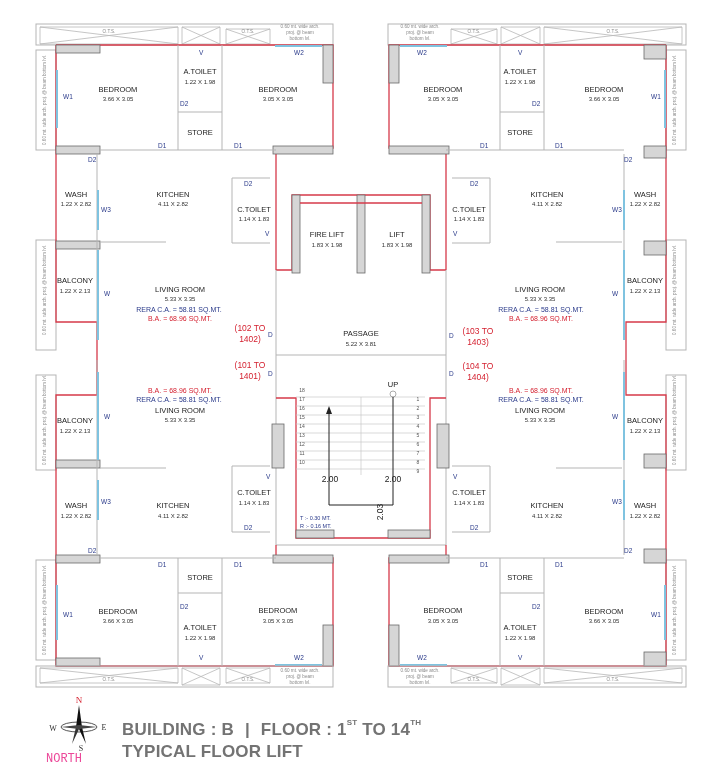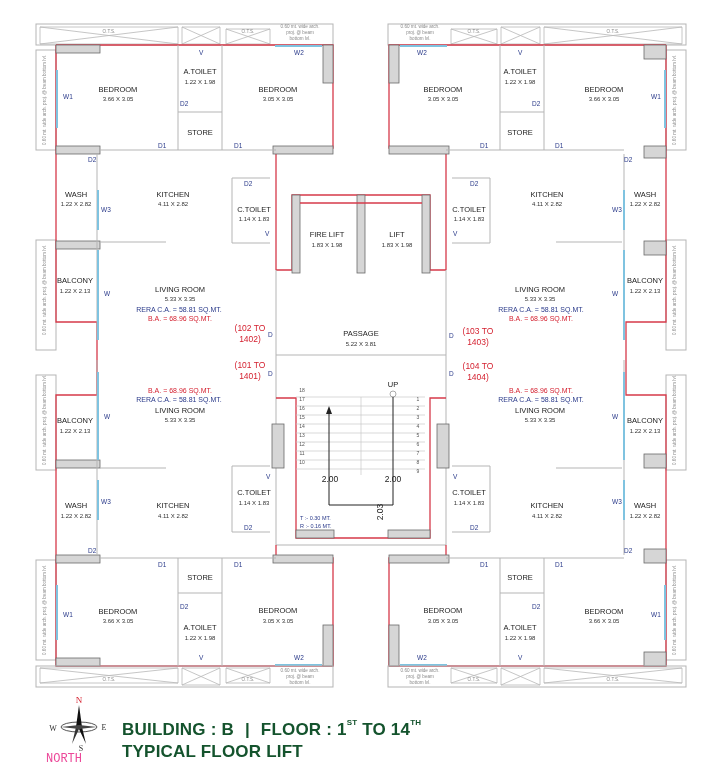--- a/index.html
+++ b/index.html
@@ -14,21 +14,21 @@
   .lbl-unit{font-family:"Liberation Sans",sans-serif;font-size:8.5px;fill:#d41f2e;text-anchor:middle;}
   .lbl-dim{font-family:"Liberation Sans",sans-serif;font-size:8.5px;fill:#1a1a1a;text-anchor:middle;}
   .lbl-step{font-family:"Liberation Sans",sans-serif;font-size:5px;fill:#555;text-anchor:middle;}
   .wall-red{fill:none;stroke:#d63a4a;stroke-width:1.3;}
   .wall-gray{fill:none;stroke:#b5b5b5;stroke-width:1;}
   .col{fill:#d6d6d6;stroke:#6a6a6a;stroke-width:0.8;}
   .win{stroke:#7fc3e0;stroke-width:2;}
   .ots{fill:none;stroke:#b8b8b8;stroke-width:0.8;}
   .step-line{stroke:#c8c8c8;stroke-width:0.7;}
   .compass{position:absolute;left:40px;top:692px;width:72px;height:76px;}
-  .title-line{position:absolute;left:122px;font-weight:bold;font-size:17px;color:#14532d;letter-spacing:0.2px;font-family:"Liberation Sans",sans-serif;}
+  .title-line{position:absolute;left:122px;font-weight:bold;font-size:17px;color:#737373;letter-spacing:0.2px;font-family:"Liberation Sans",sans-serif;}
   .title1{top:720px;}
   .title2{top:742px;}
   sup{font-size:8px;vertical-align:top;position:relative;top:-2px;}
   .north-txt{position:absolute;left:46px;top:752px;font-size:12px;color:#ec4899;font-family:Liberation Mono, monospace;}
 </style>
 </head>
 <body>
 
 <svg id="plan" viewBox="0 0 707 700" xmlns="http://www.w3.org/2000/svg">
 

